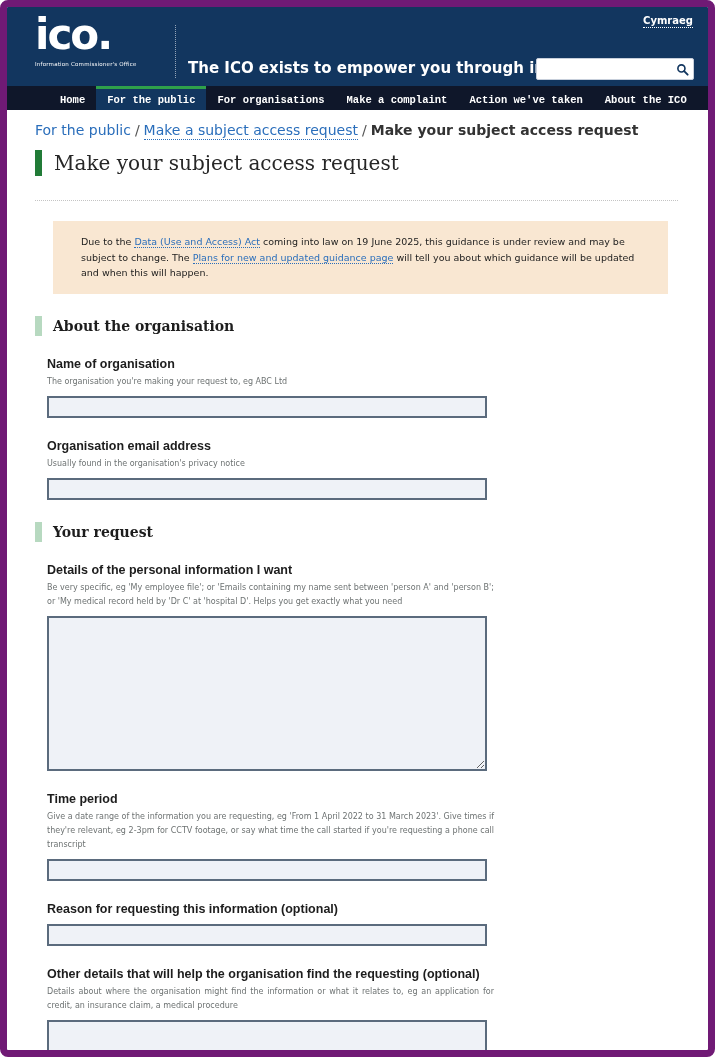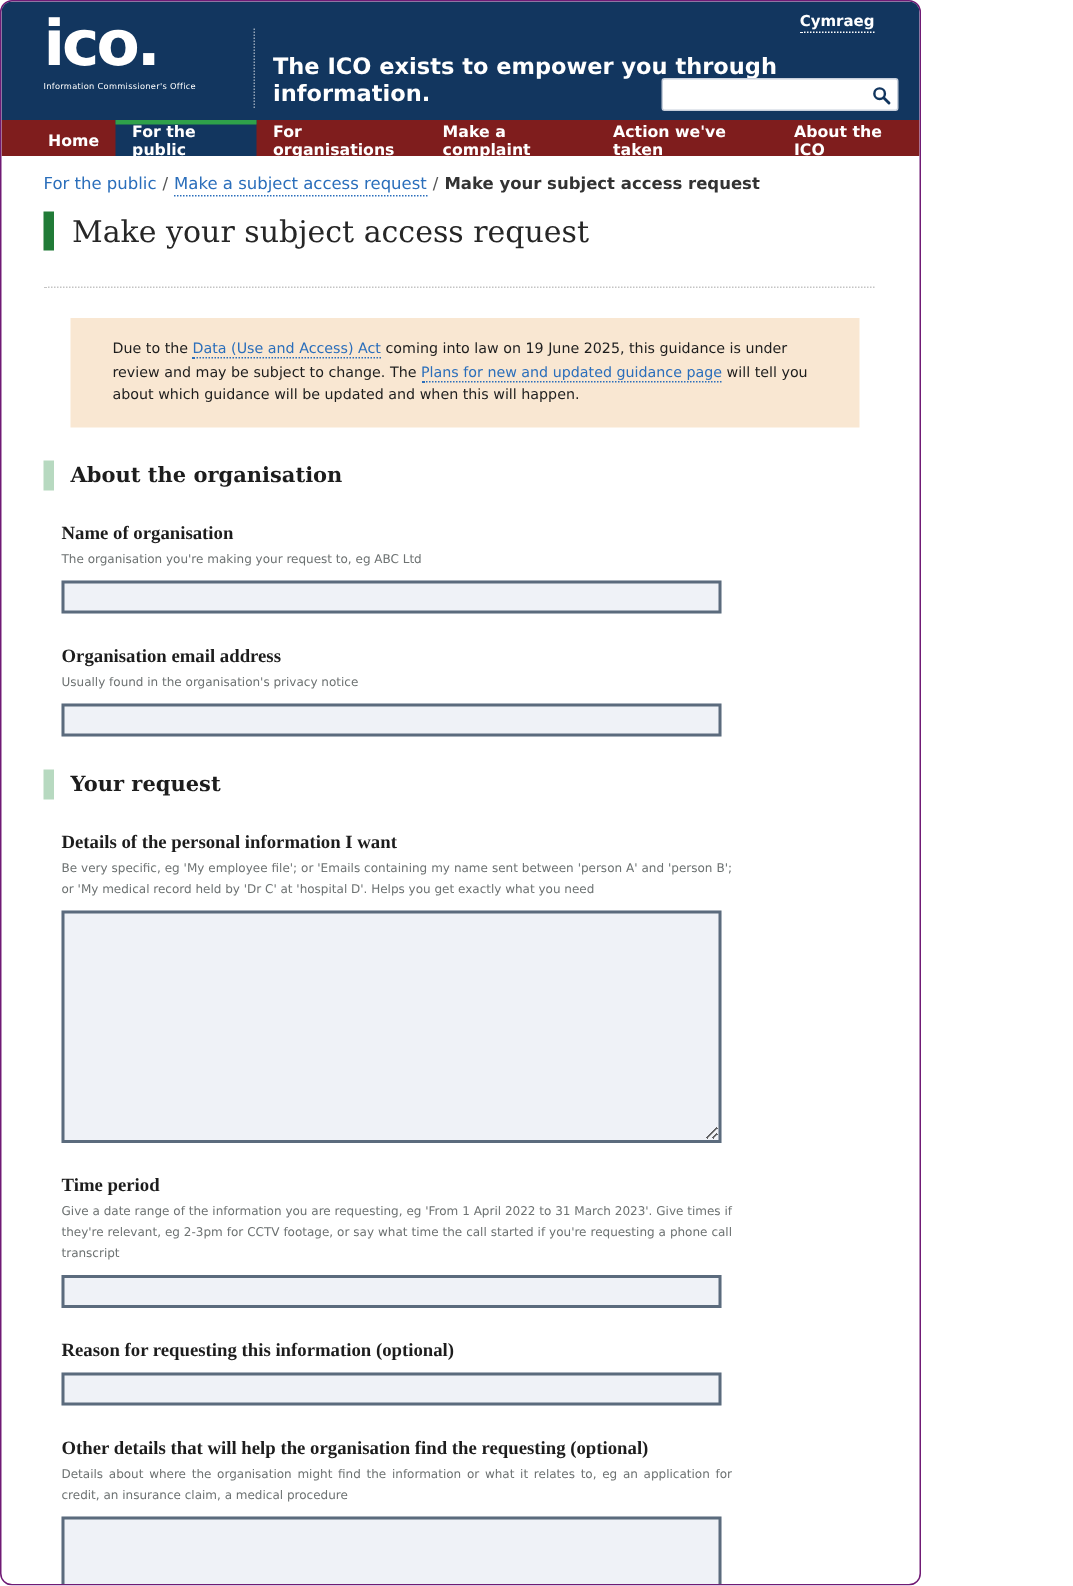--- a/index.html
+++ b/index.html
@@ -1,50 +1,50 @@
 <!DOCTYPE html>
 <html><head>
 <meta charset="utf-8">
 <style>
   * { margin:0; padding:0; box-sizing:border-box; }
   html,body { width:715px; height:1057px; overflow:hidden; background:#fff;
     font-family:"DejaVu Sans", sans-serif; }
-  .frame { width:614px; height:1057px; border:1px solid #701a75; border-radius:8px;
+  .frame { width:715px; height:1057px; border:7px solid #701a75; border-radius:8px;
     overflow:hidden; background:#fff; }
 
   
   .header-top { position:relative; height:79px; background:#12365f; }
   .logo { position:absolute; left:28px; top:4px; color:#fff; }
   .logo-text { font-size:42px; font-weight:bold; letter-spacing:-2px; line-height:48px; }
   .logo-sub { font-size:5.5px; letter-spacing:.2px; margin-top:2px; }
   .logo-divider { position:absolute; left:168px; top:18px; bottom:8px;
     border-left:1px dotted rgba(255,255,255,.55); }
   .tagline { position:absolute; left:181px; bottom:9px; color:#fff;
     font-size:15px; font-weight:bold; }
-  .cymraeg { position:absolute; right:30px; top:8px; color:#fff; font-size:10px;
+  .cymraeg { position:absolute; right:15px; top:8px; color:#fff; font-size:10px;
     font-weight:bold; border-bottom:1px dotted #fff; padding-bottom:1px; cursor:pointer; }
   .search-box { position:absolute; right:14px; bottom:6px; width:158px; height:22px;
     background:#fff; border:1px solid #c7cfdb; border-radius:2px;
     display:flex; align-items:center; }
   .search-box input { flex:1; min-width:0; height:100%; border:none; outline:none;
     font-size:10px; padding:0 4px; background:transparent;
     font-family:"DejaVu Sans", sans-serif; }
   .search-btn { width:22px; height:100%; border:none; background:transparent;
     display:flex; align-items:center; justify-content:center; cursor:pointer; }
 
   
-  .nav { display:flex; height:24px; background:#7f1d1d; padding-left:20px;
-    align-items:stretch; }
+  .nav { display:flex; height:24px; background:#0f172a; padding-left:42px;
+    align-items:stretch;font-family:Liberation Mono, monospace; }
   .nav-item { display:flex; align-items:center; padding:0 11px; color:#fff;
     font-size:10.5px; font-weight:bold; border-top:3px solid transparent; cursor:pointer; }
   .nav-item.active { background:#12365f; border-top-color:#2fa14a; }
 
   
   .main { padding:12px 30px 0 28px; }
-  .breadcrumb { font-size:11px; color:#2a6ebb; }
+  .breadcrumb { font-size:14px; color:#2a6ebb; }
   .crumb { color:#2a6ebb; cursor:pointer; }
   .crumb.dotted { border-bottom:1px dotted #2a6ebb; padding-bottom:1px; }
   .crumb-sep { color:#555; margin:0 4px; }
   .crumb-current { color:#333; font-weight:bold; }
 
   h1.page-title { margin-top:12px; font-family:"DejaVu Serif", serif; font-weight:normal;
     font-size:20px; line-height:26px; color:#262626;
     border-left:7px solid #217b37; padding-left:12px; }
 
   .divider { margin-top:24px; border-bottom:1px dotted #c4c4c4; }
@@ -53,21 +53,21 @@
     font-size:9.5px; line-height:15.5px; color:#1d1d1d; }
   .notice a { color:#2a6ebb; text-decoration:none; border-bottom:1px dotted #2a6ebb;
     cursor:pointer; }
 
   .section-heading { margin-top:22px; font-family:"DejaVu Serif", serif; font-weight:bold;
     font-size:14px; line-height:20px; color:#1d1d1d;
     border-left:7px solid #b7d9c0; padding-left:11px; }
   .section-heading.gap { }
 
   .field { margin:20px 0 0 12px; }
-  .field-label { font-family:Liberation Serif, serif; font-weight:bold; font-size:12.5px;
+  .field-label { font-family:Liberation Sans, sans-serif; font-weight:bold; font-size:12.5px;
     line-height:16px; color:#1d1d1d; }
   .field-hint { margin-top:3px; font-size:8px; line-height:14px; color:#6d7272;
     width:447px; text-align:justify; }
   .text-input { display:block; margin-top:7px; width:440px; height:22px;
     background:#eff2f7; border:2px solid #5b6b7d; font-size:11px; padding:0 5px;
     font-family:"DejaVu Sans", sans-serif; color:#222; }
   textarea.text-input { height:155px; padding:4px 5px; resize:both; }
   textarea.text-input.short { height:150px; }
 </style>
 </head>

